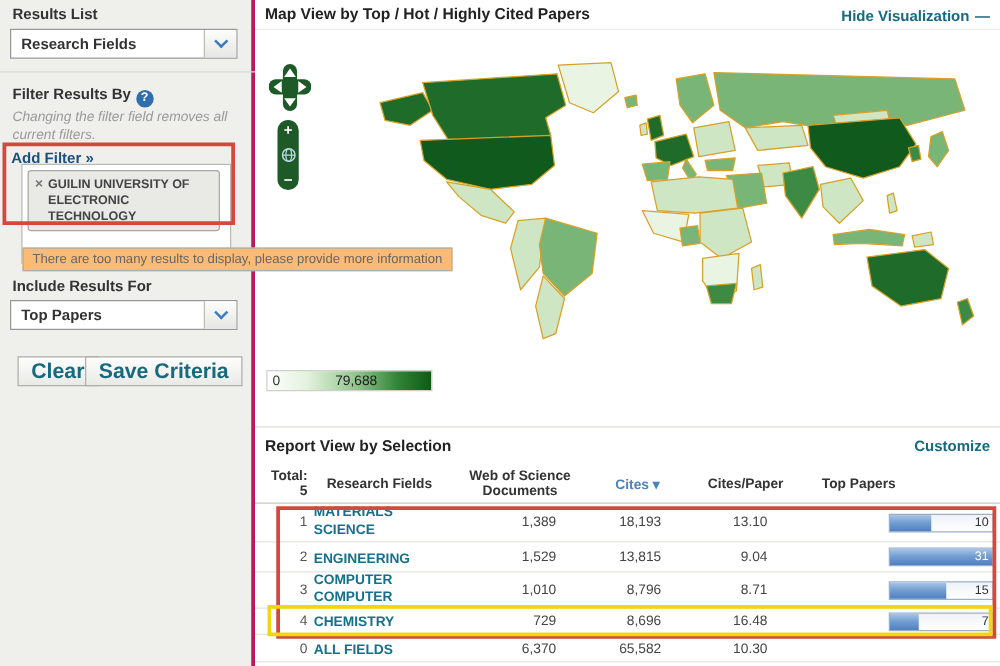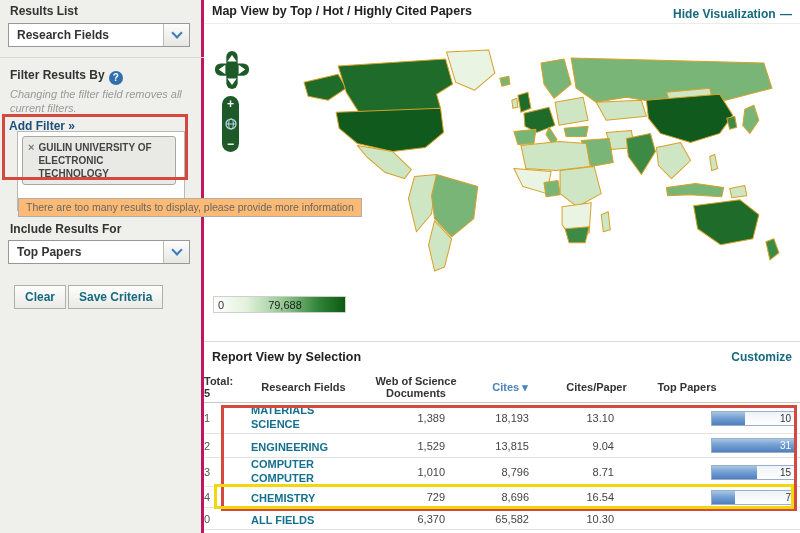--- a/index.html
+++ b/index.html
@@ -22,21 +22,21 @@
     font-size:10px; font-weight:bold; align-items:center; justify-content:center; vertical-align:-2px; margin-left:4px; }
   .filter-note { font-size:11px; font-style:italic; color:#999; line-height:1.3; }
   .add-filter { font-size:12px; font-weight:bold; color:#1d4f7e; text-decoration:none; cursor:pointer; }
   .filter-listbox { background:#fff; border:1px solid #b8b8b4; }
   .filter-tag { background:#e9e9e5; border:1px solid #a8a8a2; border-radius:3px; display:flex; padding:4px 5px; }
   .tag-x { color:#777; font-size:11px; font-weight:bold; margin-right:4px; cursor:pointer; line-height:1.2; }
   .tag-text { font-size:10px; font-weight:bold; color:#444; line-height:1.3; }
   .tooltip { background:#fdba74; border:1px solid #adada9; font-size:10.5px; color:#666;
     padding:2px 7px 3px; white-space:nowrap; z-index:60; }
   .btn { height:24px; background:linear-gradient(#fefefe,#e9e9e5); border:1px solid #b0b0aa;
-    color:#16697e; font-weight:bold; font-size:12px; display:flex; align-items:center; justify-content:center;
+    color:#16697e; font-weight:bold; font-size:17px; display:flex; align-items:center; justify-content:center;
     padding:0 10px; cursor:pointer; }
 
   
   .main-title { font-size:12.5px; font-weight:bold; color:#222; }
   .teal-link { font-size:12px; font-weight:bold; color:#16697e; text-decoration:none; cursor:pointer; }
   .map-area { left:204px; top:23px; width:596px; height:294px; background:#fff; border-top:1px solid #ececea; }
   .pan-ctl { left:11px; top:27px; width:34px; height:38px; cursor:pointer; }
   .zoom-ctl { left:18px; top:72px; width:17px; height:56px; background:#1d5a27; border-radius:9px;
     display:flex; flex-direction:column; align-items:center; justify-content:space-between; padding:2px 0; cursor:pointer; }
   .zoom-ctl .zlabel { color:#fff; font-size:12px; font-weight:bold; line-height:12px; }
@@ -48,21 +48,21 @@
 
   svg.worldmap path { stroke:#d8a126; stroke-width:1; stroke-linejoin:round; }
   .c1 { fill:#eaf4e2; } .c2 { fill:#cfe6c4; } .c3 { fill:#79b577; }
   .c4 { fill:#3c8a44; } .c5 { fill:#1f6b2a; } .c6 { fill:#0f5a1c; }
 
   
   .report-divider { left:204px; top:341px; width:596px; border-top:1px solid #dcdcd8; }
   .table-wrap { left:204px; top:372px; width:596px; }
   .trow { display:flex; align-items:center; border-bottom:1px solid #e4e4e0; }
   .thead { font-size:11px; font-weight:bold; color:#333; border-bottom:1px solid #c8c8c4; height:31px; }
-  .col-rank { width:42px; text-align:left; }
+  .col-rank { width:42px; text-align:right; }
   .col-field { width:115px; padding-left:5px; }
   .col-docs { width:110px; text-align:right; padding-right:26px; }
   .col-cites { width:78px; text-align:right; padding-right:20px; }
   .col-cpp { width:95px; text-align:right; padding-right:30px; }
   .col-bar { width:156px; }
   .thead .col-field, .thead .col-docs, .thead .col-cites, .thead .col-cpp { text-align:center; padding-right:0; padding-left:0; }
   .thead .col-bar { text-align:center; padding-right:70px; }
   .th-cites { color:#4a82bc; cursor:pointer; }
   .cell-num { font-size:11px; color:#444; }
   .rank-num { font-size:11px; color:#555; }
@@ -266,21 +266,21 @@
       <span class="bar-label">15</span>
     </div>
       </div>
   </div>
 
   <div class="trow r4">
     <div class="col-rank rank-num">4</div>
     <div class="col-field"><a class="field-link">CHEMISTRY</a></div>
     <div class="col-docs cell-num">729</div>
     <div class="col-cites cell-num">8,696</div>
-    <div class="col-cpp cell-num">16.54</div>
+    <div class="col-cpp cell-num">16.48</div>
     <div class="col-bar">
         <div class="bar-track">
       <div class="bar-fill" style="width: 28%;"></div>
       <span class="bar-label">7</span>
     </div>
       </div>
   </div>
 
   <div class="trow r0">
     <div class="col-rank rank-num">0</div>

